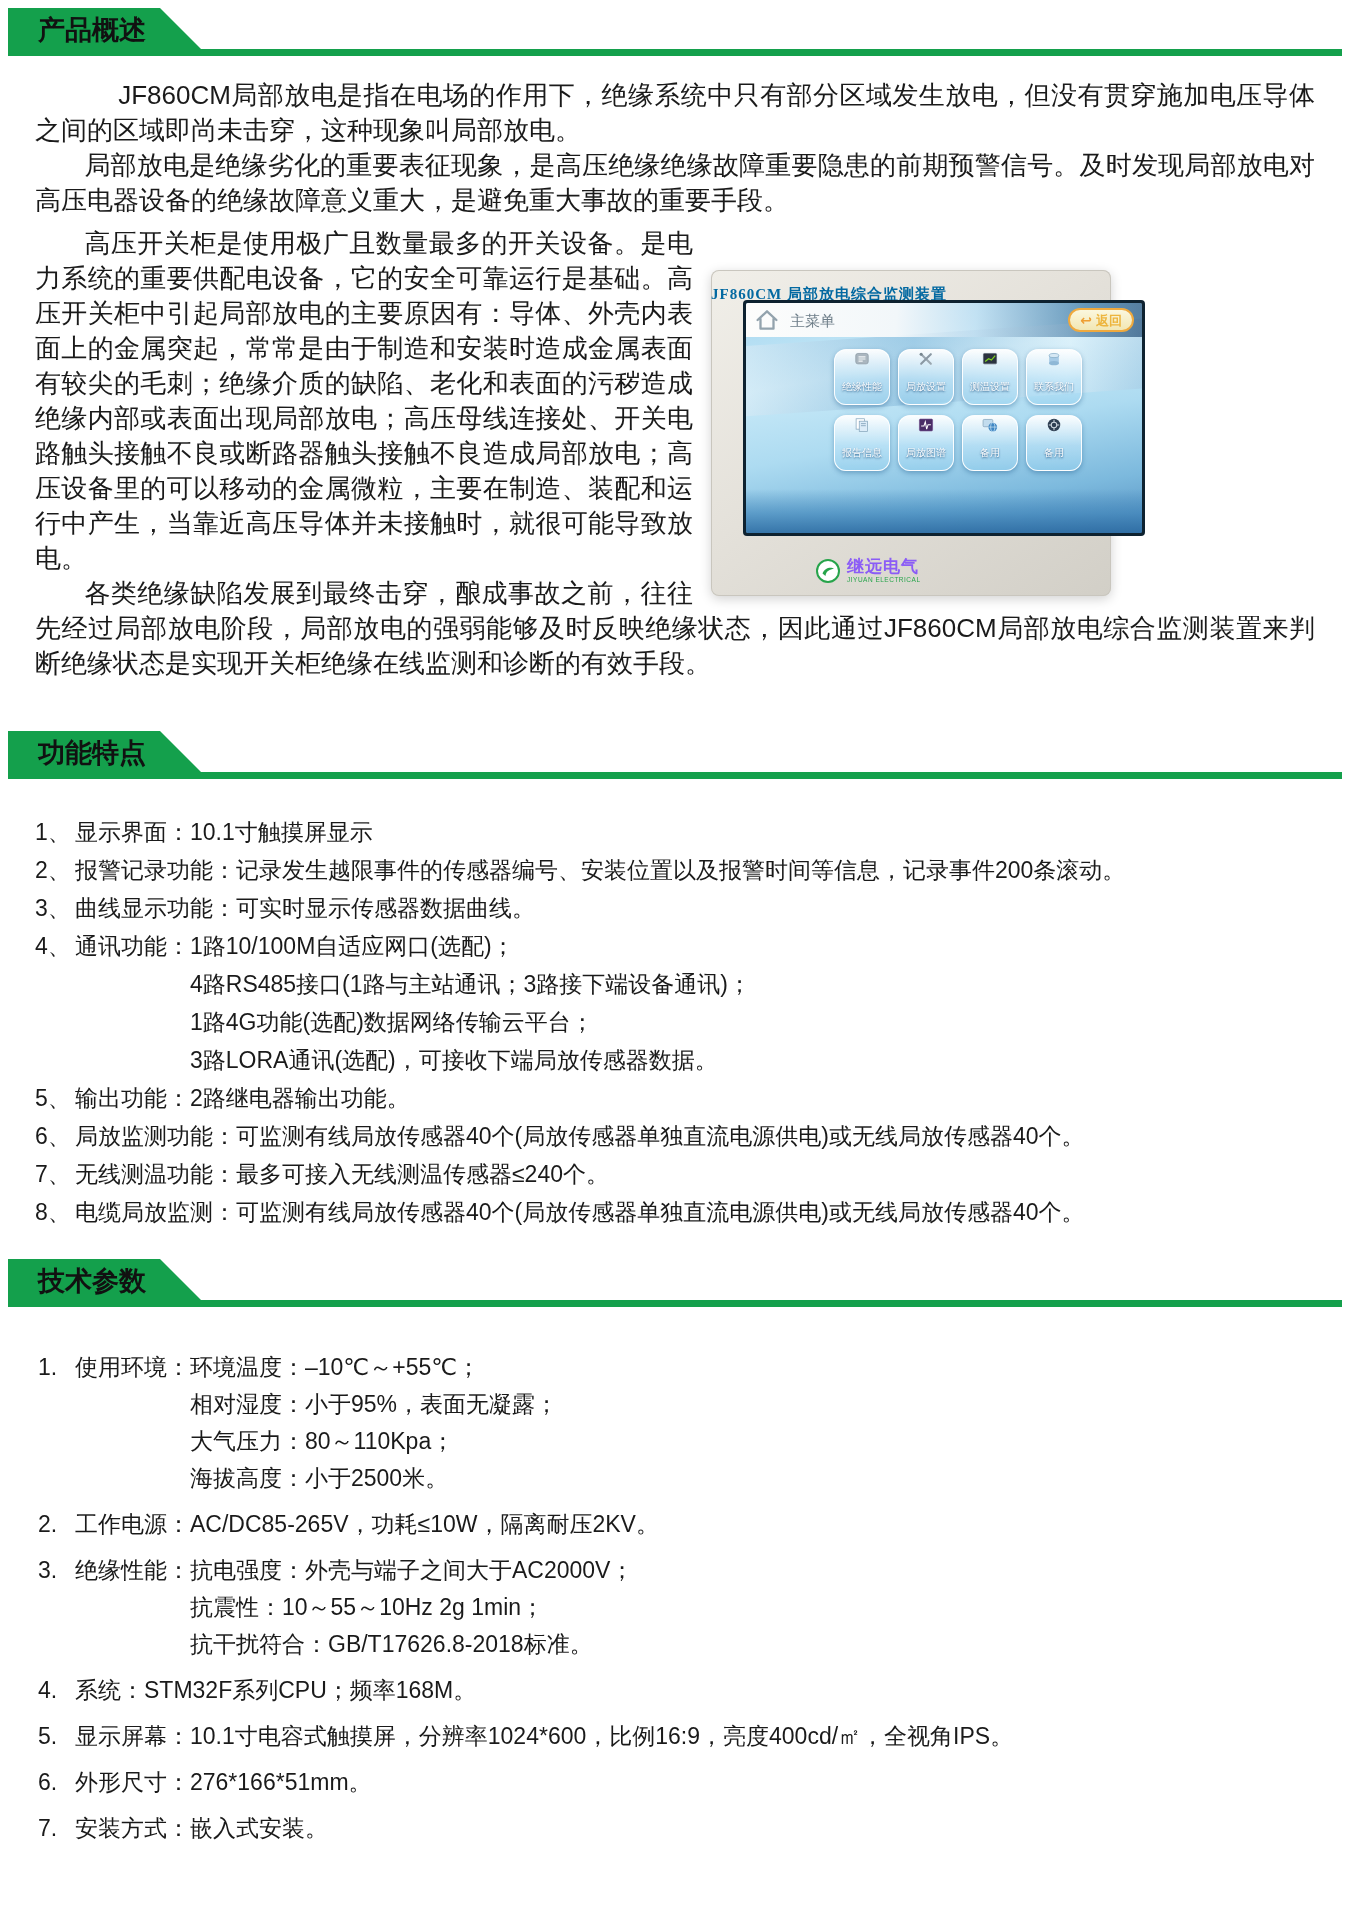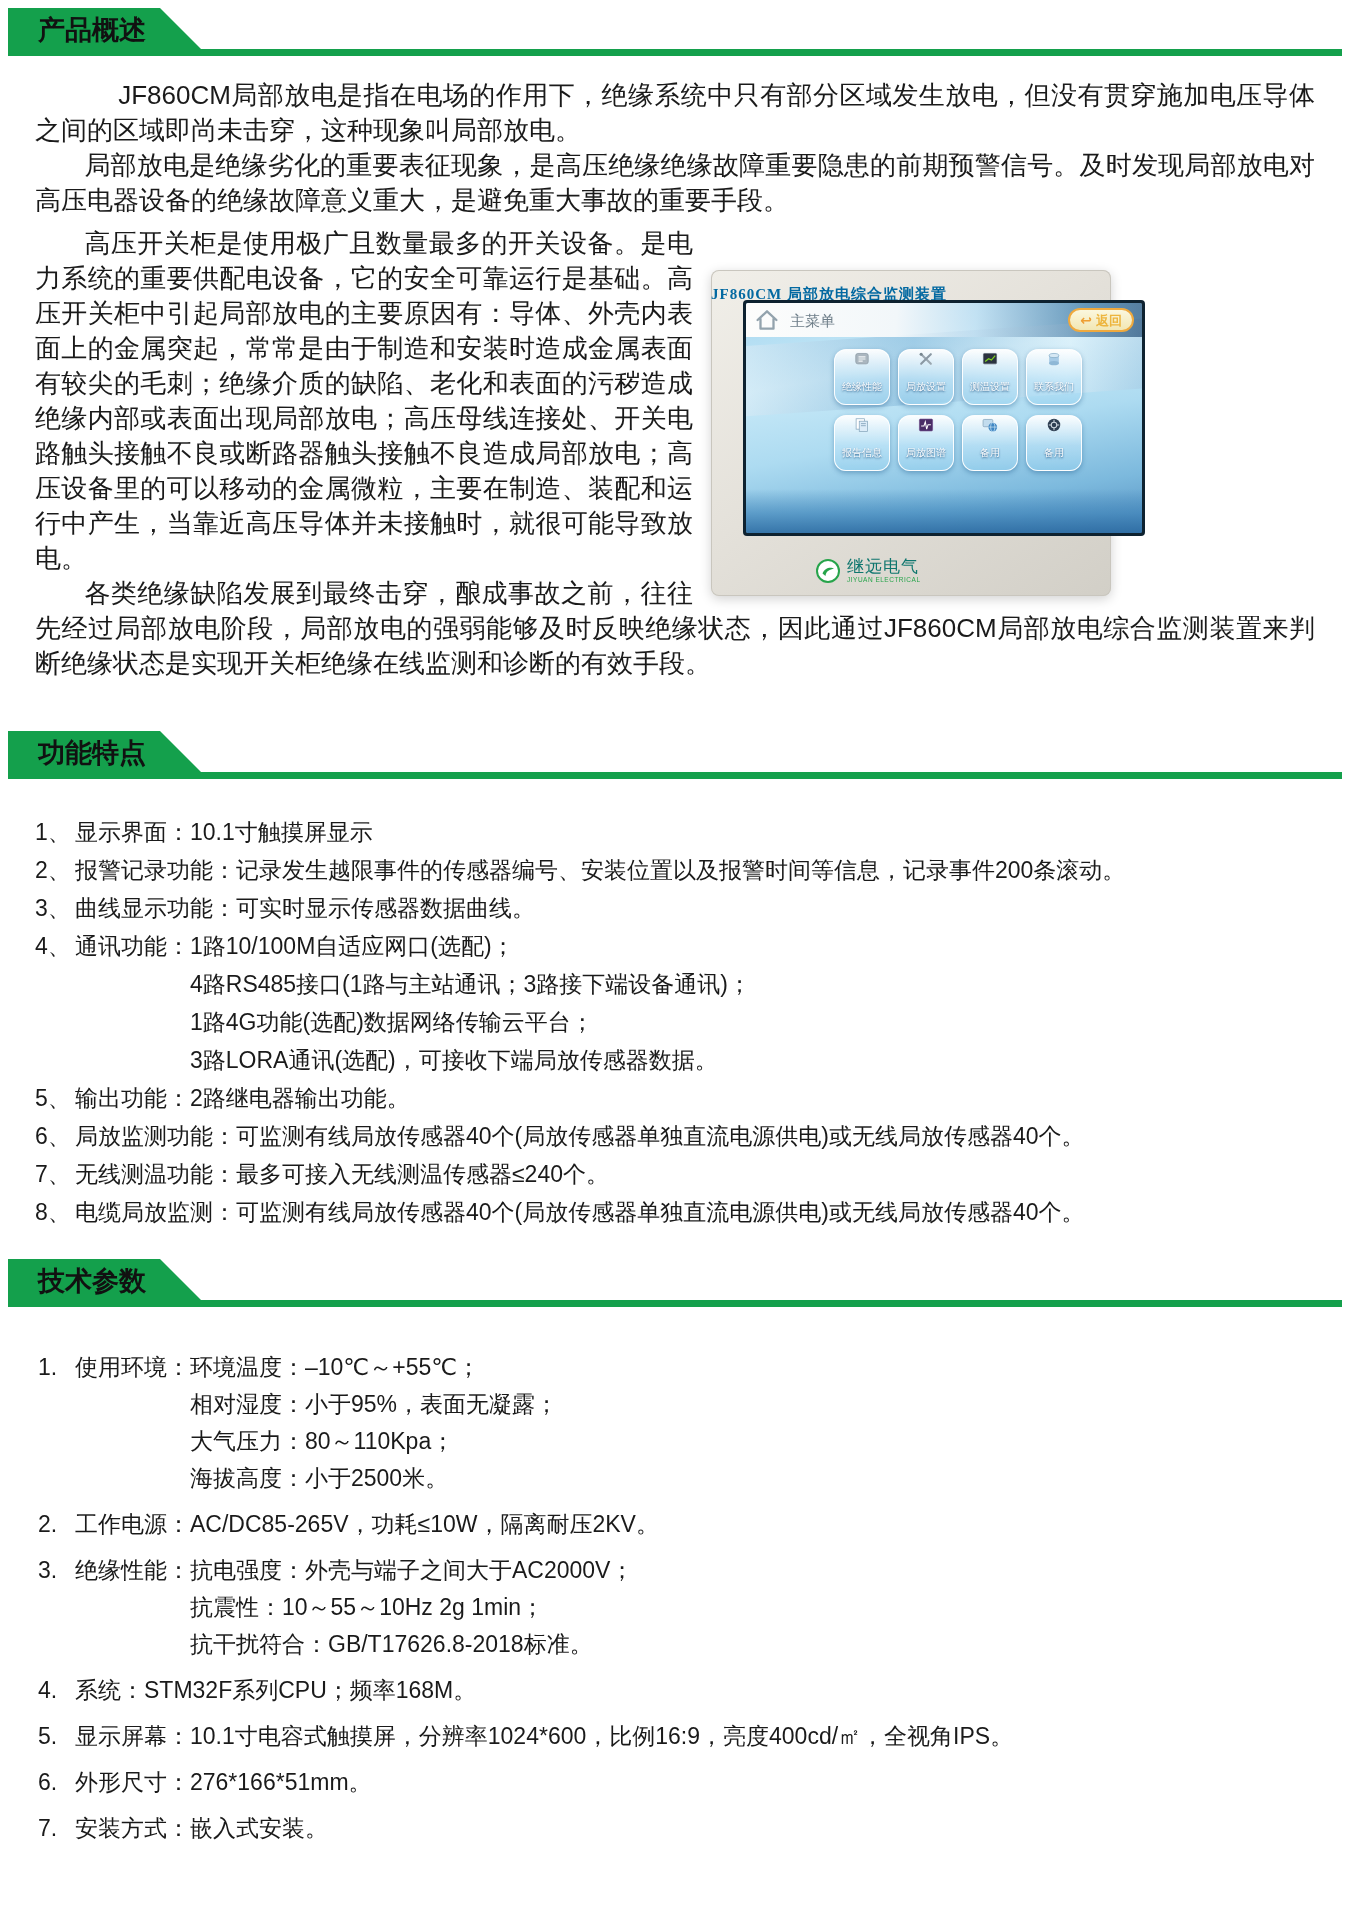--- a/index.html
+++ b/index.html
@@ -80,21 +80,21 @@
     text-shadow:0 1px 2px rgba(10,60,110,.85);
   }
   .scr-bottom{
     position:absolute;left:0;right:0;bottom:0;height:44px;
     background:linear-gradient(180deg,rgba(70,140,190,0) 0%,rgba(58,128,182,.6) 55%,rgba(42,105,160,.85) 100%);
   }
   .device-logo{
     position:absolute;left:104px;bottom:12px;display:flex;align-items:center;gap:6px;
   }
   .logo-text{display:flex;flex-direction:column;line-height:1;}
-  .logo-cn{font-size:17px;font-weight:normal;color:#0f766e;letter-spacing:1px;}
+  .logo-cn{font-size:17px;font-weight:bold;color:#8b5cf6;letter-spacing:1px;}
   .logo-en{font-size:6.5px;color:#27a44b;letter-spacing:.5px;margin-top:2px;}
   
   .feat-list{margin:34px 0 0 35px;font-size:23px;line-height:38px;}
   .feat-item{display:flex;align-items:flex-start;}
   .feat-item .num{flex:0 0 40px;}
   .feat-item .txt{flex:1;}
   .feat-item .lbl{white-space:nowrap;}
   .feat-item .lines span{display:block;}
   
   .tech-list{margin:42px 0 0 38px;font-size:23px;line-height:37px;}

